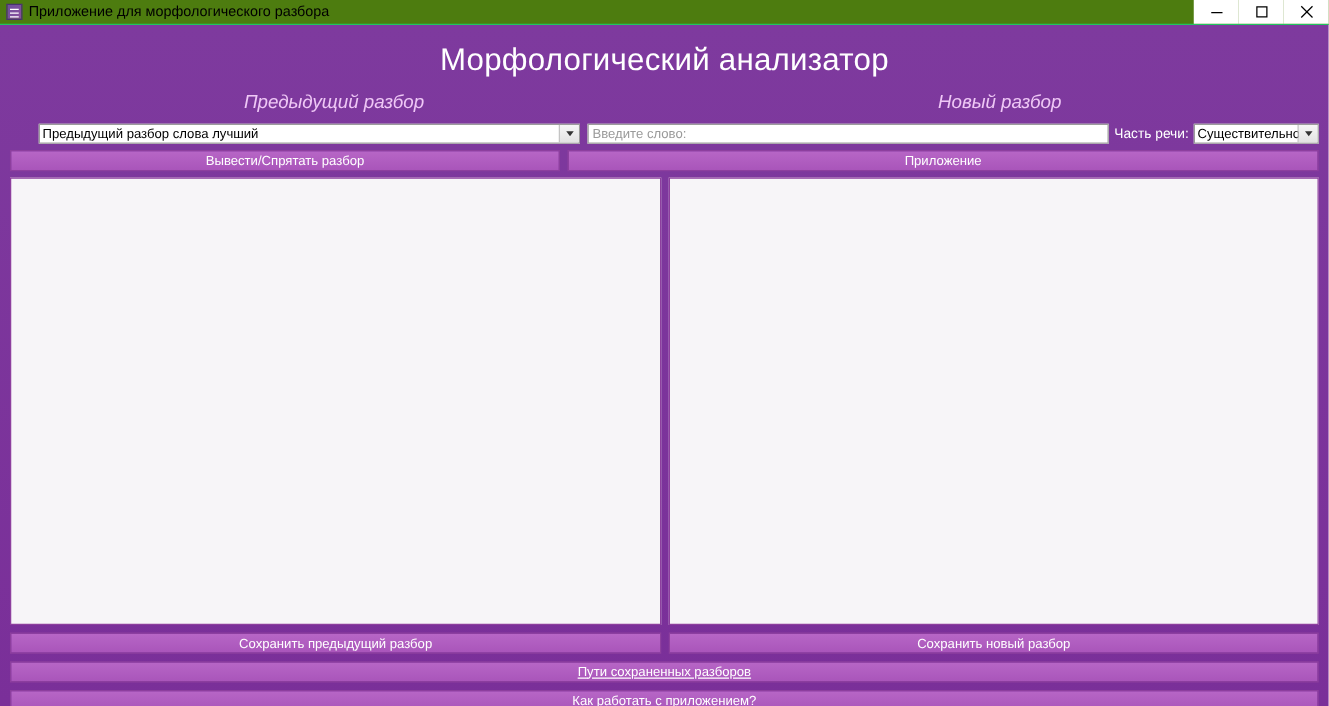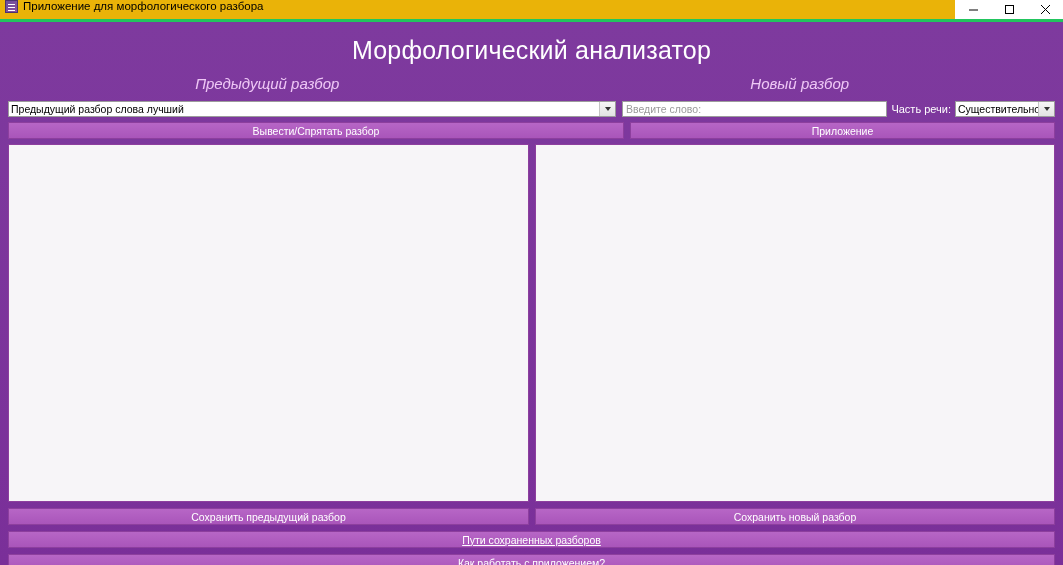--- a/index.html
+++ b/index.html
@@ -10,24 +10,24 @@
   body {
     width: 1063px;
     height: 565px;
     font-family: "Liberation Sans", sans-serif;
     overflow: hidden;
   }
 
   
   .titlebar {
     height: 19px;
-    background: #eab308;
-    display: flex;
-    align-items: flex-start;
-    border-bottom: 3px solid #22c55e;
+    background: #4d7c0f;
+    display: flex;
+    align-items: center;
+    border-bottom: 1px solid #22c55e;
     position: relative;
   }
   .titlebar .app-icon {
     width: 13px;
     height: 13px;
     margin: 0 5px 0 5px;
     background: linear-gradient(135deg, #6d4f9c 0%, #8a4f9e 100%);
     border: 1px solid #4a3370;
     box-sizing: border-box;
     position: relative;
@@ -95,21 +95,21 @@
   .col-head.left { padding-left: 4px; }
   .col-head.right { padding-left: 6px; }
 
   
   .row-controls {
     display: flex;
     margin: 9px 8px 0 8px;
     gap: 6px;
     align-items: center;
   }
-  .ctrl-left { width: 608px; flex: none; display: flex; }
+  .ctrl-left { width: 433px; flex: none; display: flex; margin-left: 23px; }
   .ctrl-right { flex: 1; display: flex; align-items: center; gap: 4px; }
 
   .combo {
     flex: 1;
     height: 16px;
     background: #ffffff;
     border: 1px solid #9c9c9c;
     box-sizing: border-box;
     display: flex;
     align-items: center;
@@ -170,21 +170,21 @@
     align-items: center;
     justify-content: center;
     box-sizing: border-box;
     text-align: center;
   }
   .row-buttons {
     display: flex;
     margin: 5px 8px 0 8px;
     gap: 6px;
   }
-  .row-buttons .btn.left { width: 616px; flex: none; }
+  .row-buttons .btn.left { width: 440px; flex: none; }
   .row-buttons .btn.right { flex: 1; }
 
   
   .row-areas {
     display: flex;
     margin: 5px 8px 0 8px;
     gap: 6px;
   }
   .textarea {
     background: #f7f5f8;

